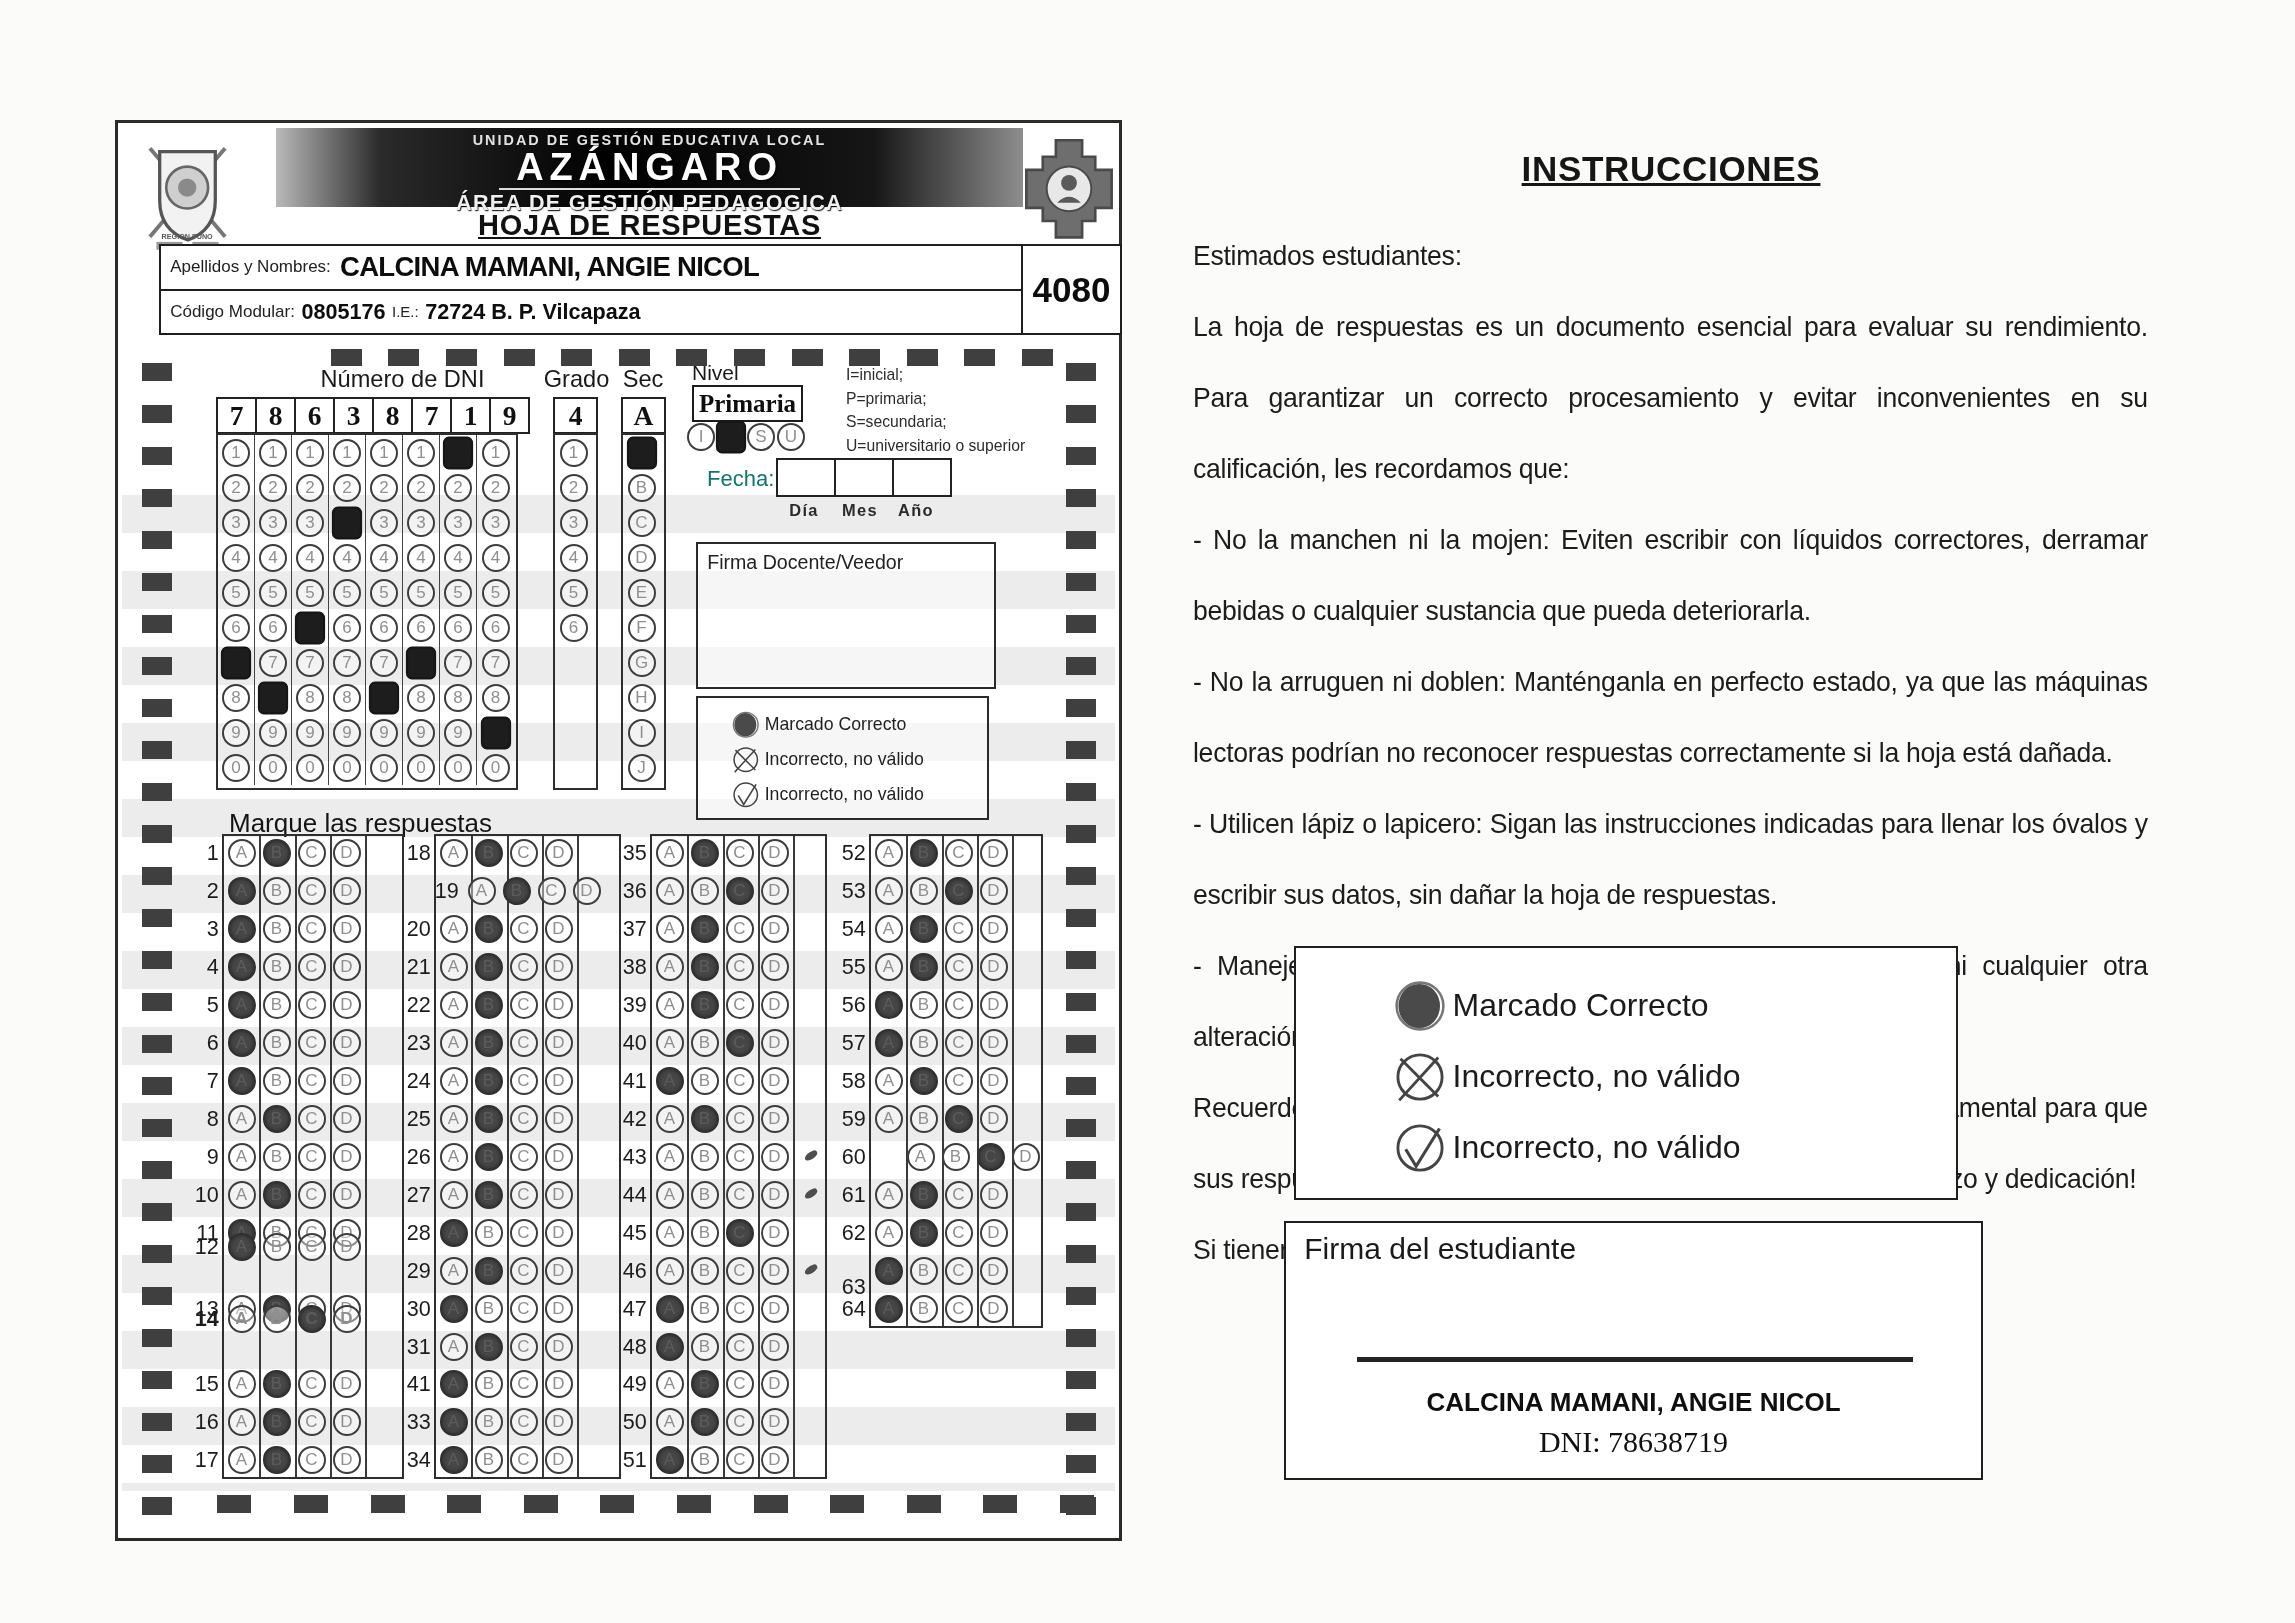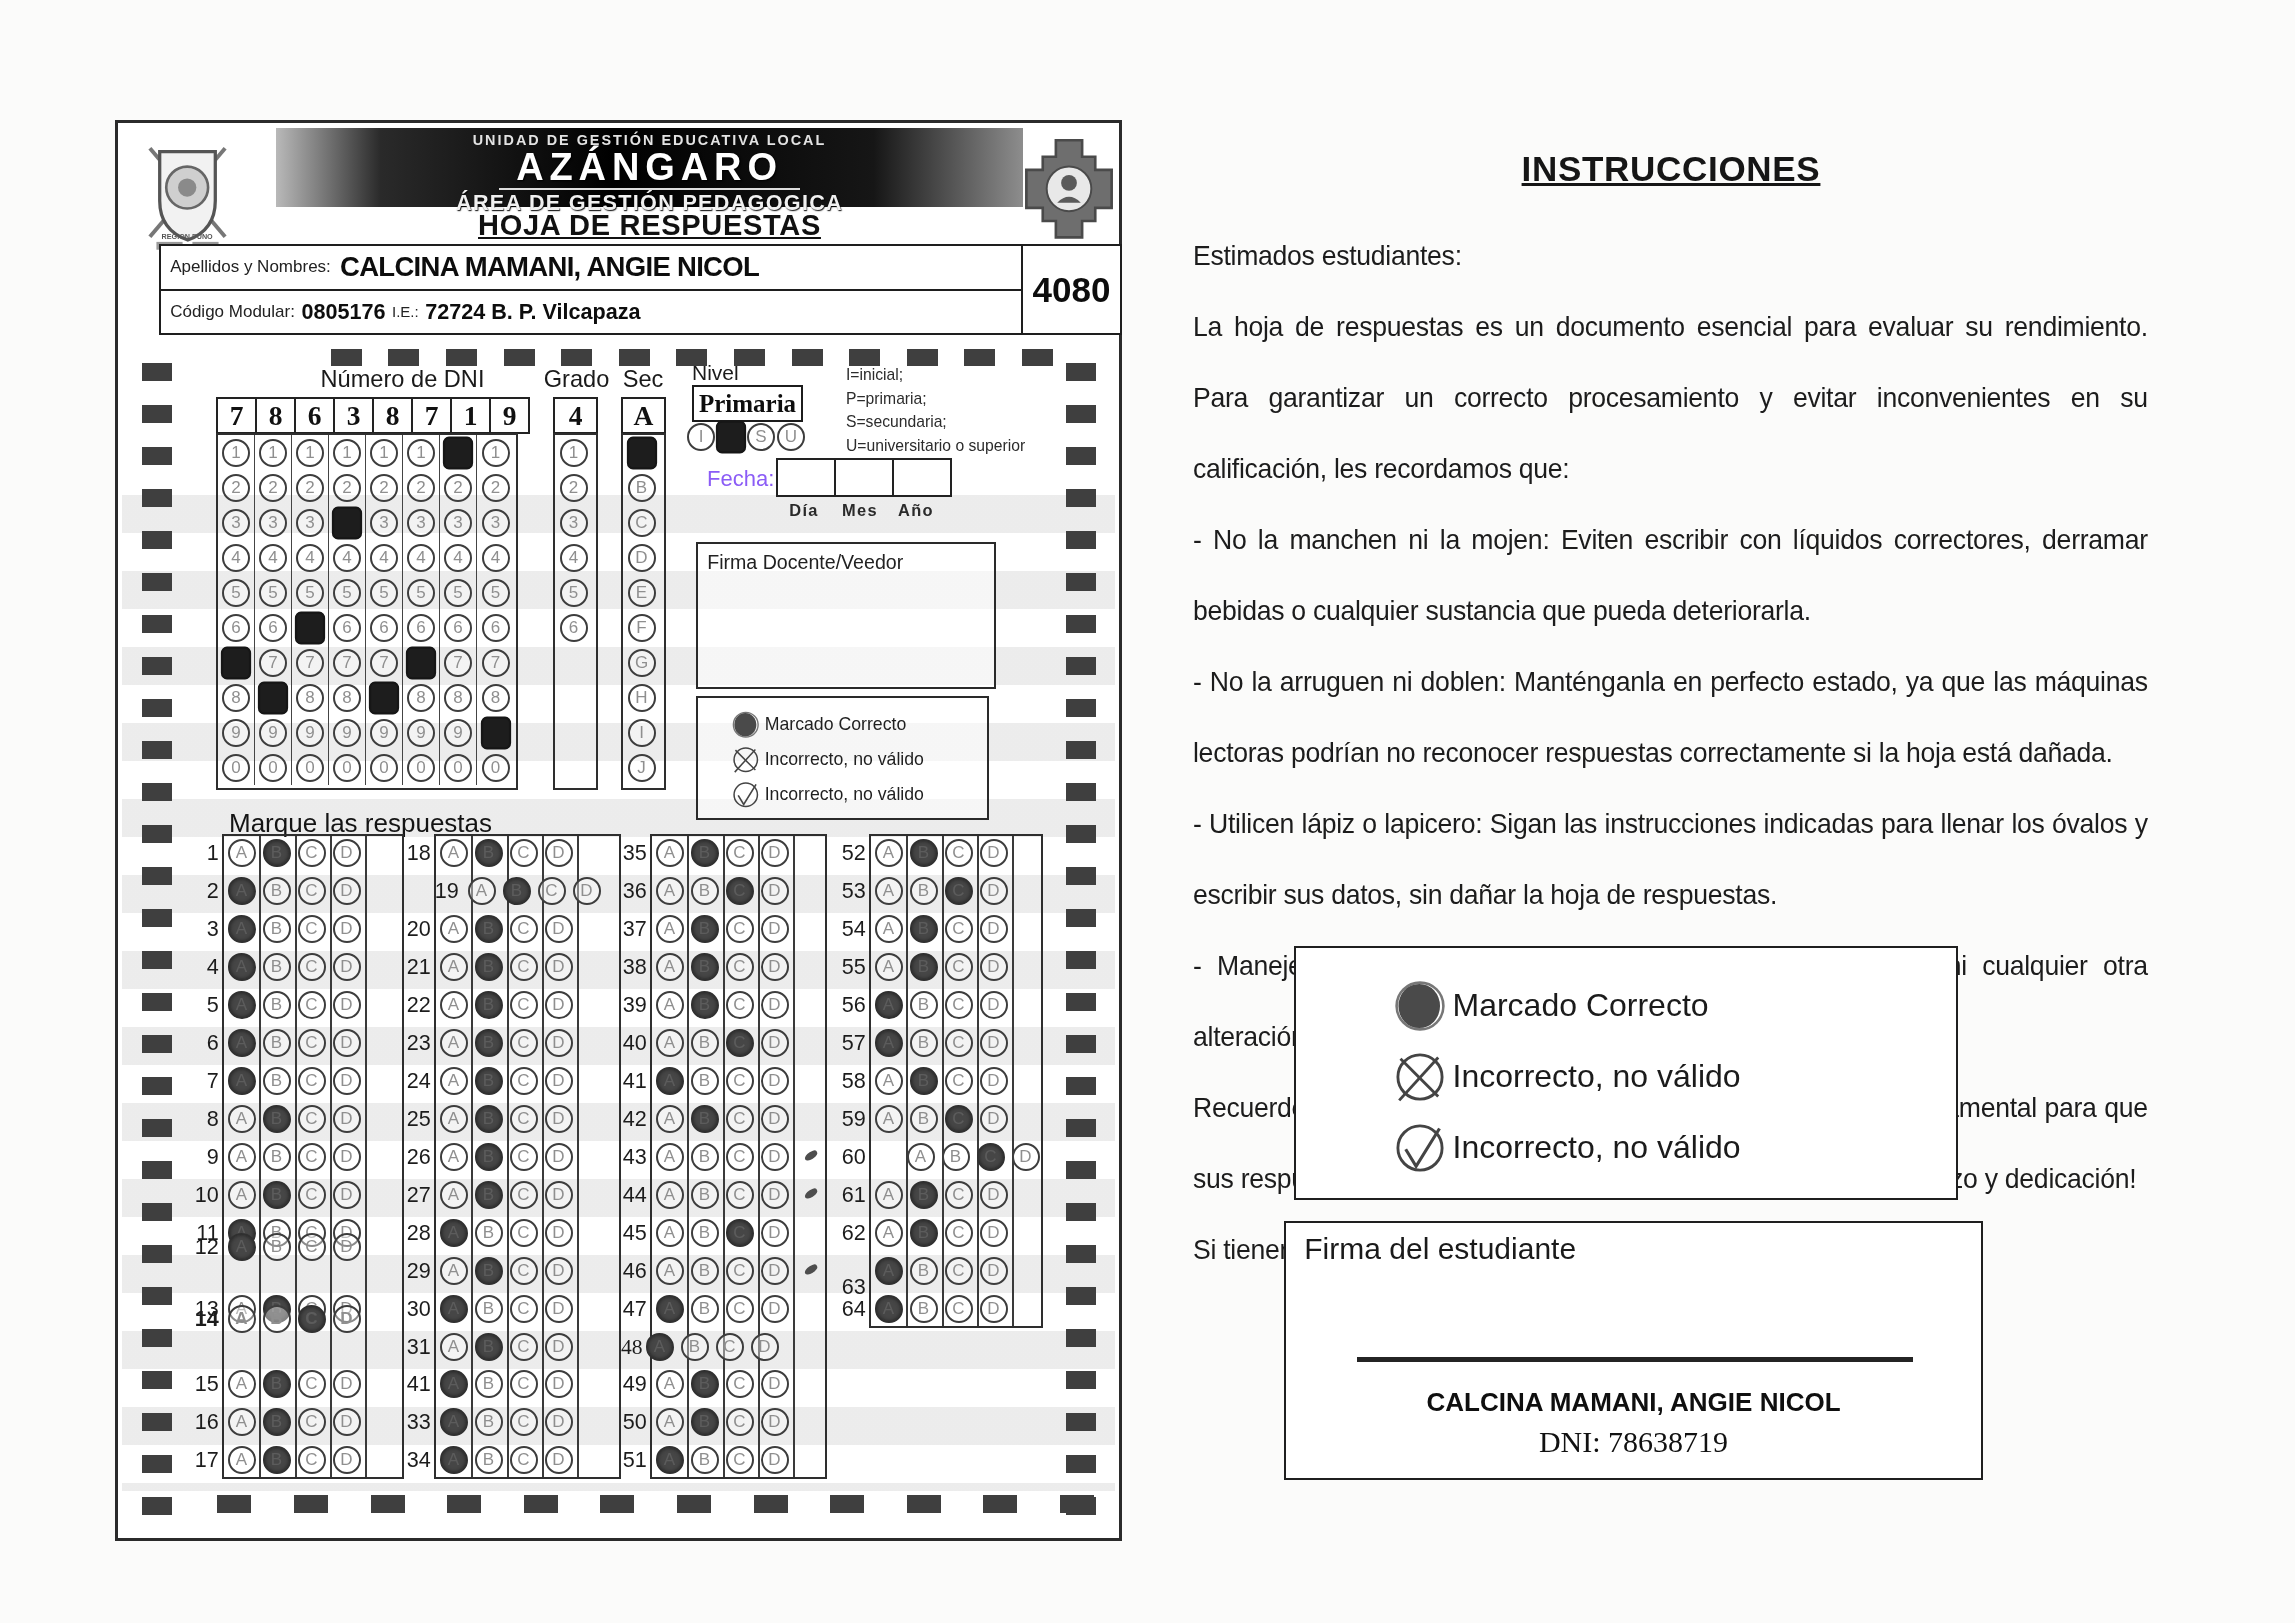--- a/index.html
+++ b/index.html
@@ -30,21 +30,21 @@
   .bgrid{position:absolute;border:2px solid #2e2e2e;background:transparent;}
   .brow{display:flex;height:35px;}
   .bcell{width:37px;display:flex;align-items:center;justify-content:center;border-right:1.3px solid #444;box-sizing:border-box;}
   .bcell:last-child{border-right:none;}
   .bub{width:28px;height:28px;border:2px solid #3d3d3d;border-radius:50%;display:flex;align-items:center;justify-content:center;font-size:17px;color:#8f8f8f;box-sizing:border-box;background:rgba(255,255,255,.4);}
   .mkd{background:#1d1d1d;border-color:#161616;color:transparent;border-radius:20%;transform:scale(1.08,1.18);}
   .mk{background:#464646;border-color:#303030;color:rgba(255,255,255,.12);border-radius:48% 52% 50% 50%;box-shadow:inset 0 0 3.9px #222;}
   .nivel-box{position:absolute;left:574px;top:262px;width:107px;height:33px;border:2.6px solid #1c1c1c;display:flex;align-items:center;justify-content:center;font-family:"Liberation Serif",serif;font-weight:bold;font-size:25px;color:#0d0d0d;background:#fff;}
   .nivel-bubs{position:absolute;left:569px;top:300px;display:flex;gap:2px;}
   .nlegend{position:absolute;left:728px;top:240px;width:196px;font-size:15.7px;line-height:23.6px;color:#2c2c2c;}
-  .fecha-label{position:absolute;left:589px;top:343px;font-size:22px;color:#8b5cf6;}
+  .fecha-label{position:absolute;left:589px;top:343px;font-size:22px;color:#0f766e;}
   .fboxes{position:absolute;left:658px;top:335px;display:flex;}
   .fbox{width:56px;height:35px;border:2px solid #222;margin-right:-2px;background:#fff;}
   .fsub{position:absolute;left:658px;top:378px;width:169px;display:flex;}
   .fsub span{width:56px;text-align:center;font-size:16.4px;font-weight:bold;letter-spacing:1.3px;color:#2a2a2a;}
   .firmabox{position:absolute;left:578px;top:419px;width:296px;height:143px;border:2px solid #2a2a2a;background:rgba(255,255,255,.55);}
   .firmabox div{padding:6.5px 9.2px;font-size:19.6px;color:#222;}
   .legendbox{position:absolute;left:578px;top:573px;width:293px;height:124px;border:2px solid #2a2a2a;background:rgba(255,255,255,.55);padding:9.2px 0 0 34px;box-sizing:border-box;}
   .lrow-s{display:flex;align-items:center;gap:5.2px;height:35px;}
   .lrow-s .ltxt{font-size:17.7px;color:#1f1f1f;}
   .ans-title{position:absolute;left:111px;top:685px;font-size:26px;color:#141414;}
@@ -1382,21 +1382,21 @@
               </div>
               <div class="acell">
                 <div class="bub">C</div>
               </div>
               <div class="acell">
                 <div class="bub">D</div>
               </div>
             </div>
           </div>
           <div class="arow" style="left: 0px; top: 494px; width: 100%;">
-            <div class="anum" style="width: 19px; font-family: Liberation Serif, serif;">48</div>
+            <div class="anum" style="width: 29px;">48</div>
             <div style="display: flex; margin-left: 2px;">
               <div class="acell">
                 <div class="bub mk">A</div>
               </div>
               <div class="acell">
                 <div class="bub">B</div>
               </div>
               <div class="acell">
                 <div class="bub">C</div>
               </div>

